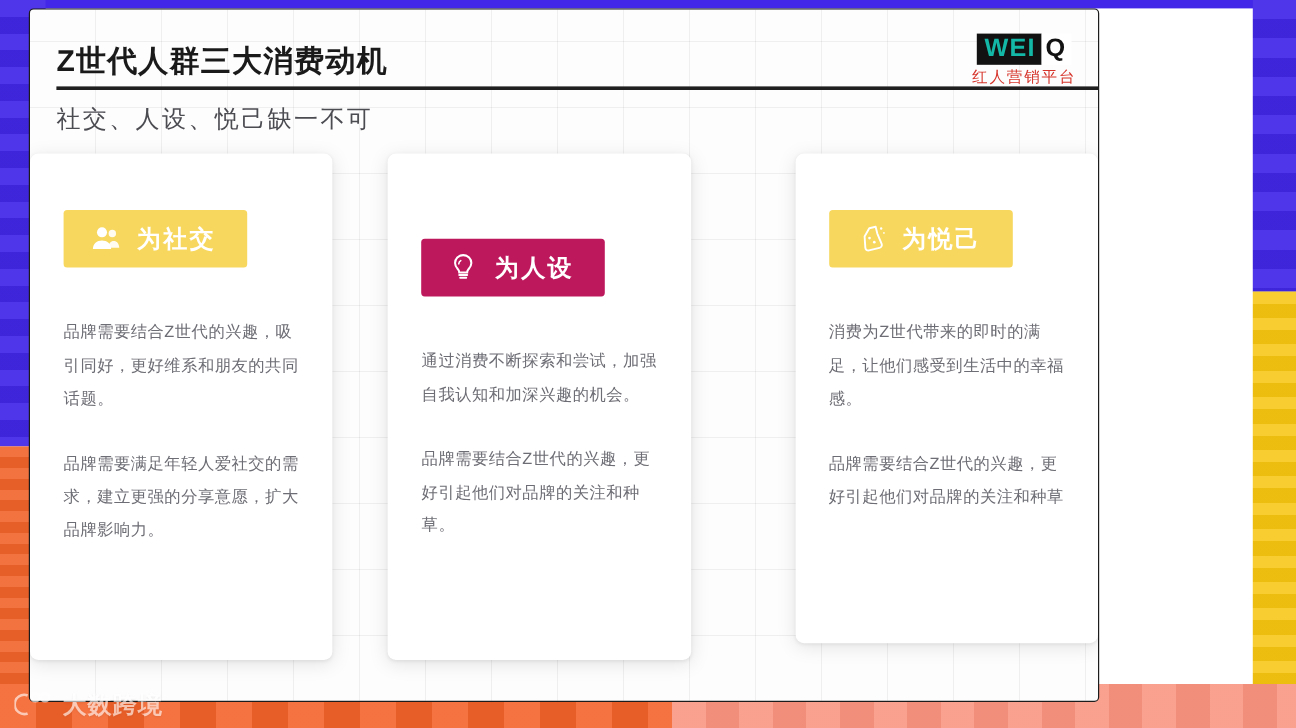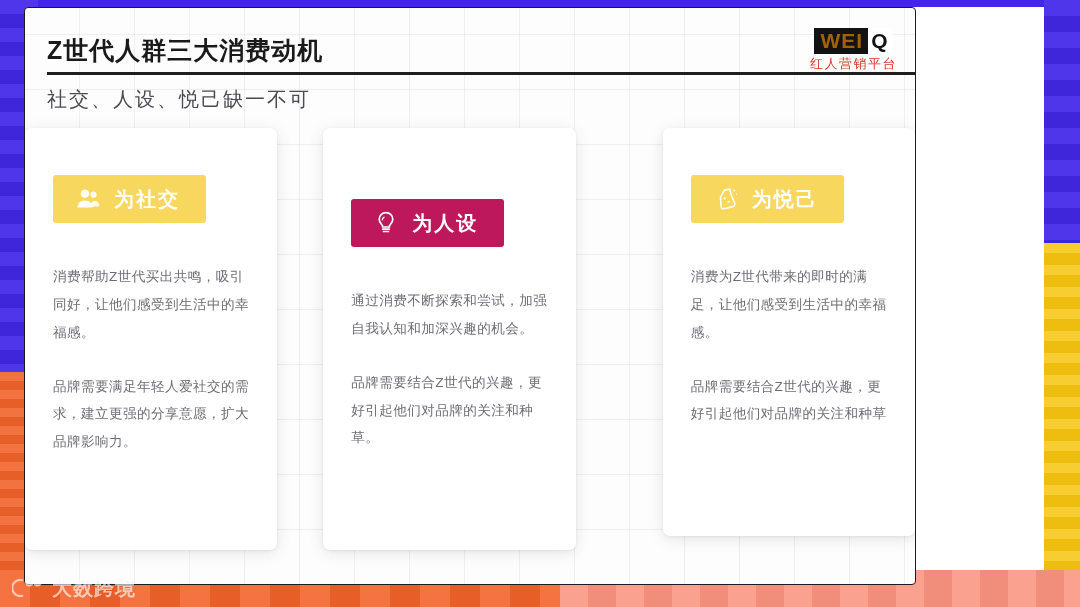--- a/index.html
+++ b/index.html
@@ -88,21 +88,21 @@
   }
 
   
   #logo { position:absolute; right:18px; top:20px; text-align:center; }
   #logo-mark {
     display:inline-flex; align-items:stretch;
     height:26px; line-height:26px;
     font-weight:bold; font-size:21px; letter-spacing:1px;
   }
   #logo-wei {
-    background:#121212; color:#a16207;
+    background:#121212; color:#14b8a6;
     padding:0 5px 0 6px;
   }
   #logo-q {
     background:#ffffff; color:#121212;
     padding:0 4px 0 3px;
   }
   #logo-sub {
     margin-top:1px;
     font-size:13px; font-weight:normal; color:#d6352c; letter-spacing:1.5px;
   }
@@ -196,21 +196,21 @@
             <svg viewBox="0 0 26 26" width="26" height="26" fill="#ffffff">
               <circle cx="10" cy="7.6" r="4.2"></circle>
               <path d="M2.4 21.5c0-4.3 3.4-7.1 7.6-7.1s7.6 2.8 7.6 7.1z"></path>
               <circle cx="18.6" cy="8.6" r="3.1" fill="#ffffff" opacity=".9"></circle>
               <path d="M15.2 20.4c.3-3.4 2-5.6 4.6-5.6 2.6 0 4.3 2.2 4.6 5.6z" opacity=".9"></path>
             </svg>
           </span>
           <span class="badge-label">为社交</span>
         </div>
         <div class="card-body">
-          <p class="para">消费帮助Z世代买出共鸣，吸引同好，让他们感受到生活中的幸福感。</p>
+          <p class="para">品牌需要结合Z世代的兴趣，吸引同好，更好维系和朋友的共同话题。</p>
           <p class="para">品牌需要满足年轻人爱社交的需求，建立更强的分享意愿，扩大品牌影响力。</p>
         </div>
       </div>
 
       <div class="card card-2">
         <div class="badge badge-orange">
           <span class="badge-icon">
             <svg viewBox="0 0 26 26" width="26" height="26" fill="none" stroke="#ffffff" stroke-width="1.7" stroke-linecap="round">
               <path d="M13 2.6c-4 0-6.8 3-6.8 6.6 0 2.6 1.4 4 2.5 5.3.7.9 1 1.6 1 2.5h6.6c0-.9.3-1.6 1-2.5 1.1-1.3 2.5-2.7 2.5-5.3 0-3.6-2.8-6.6-6.8-6.6z"></path>
               <path d="M9.7 19.2h6.6M10.5 21.5h5"></path>

